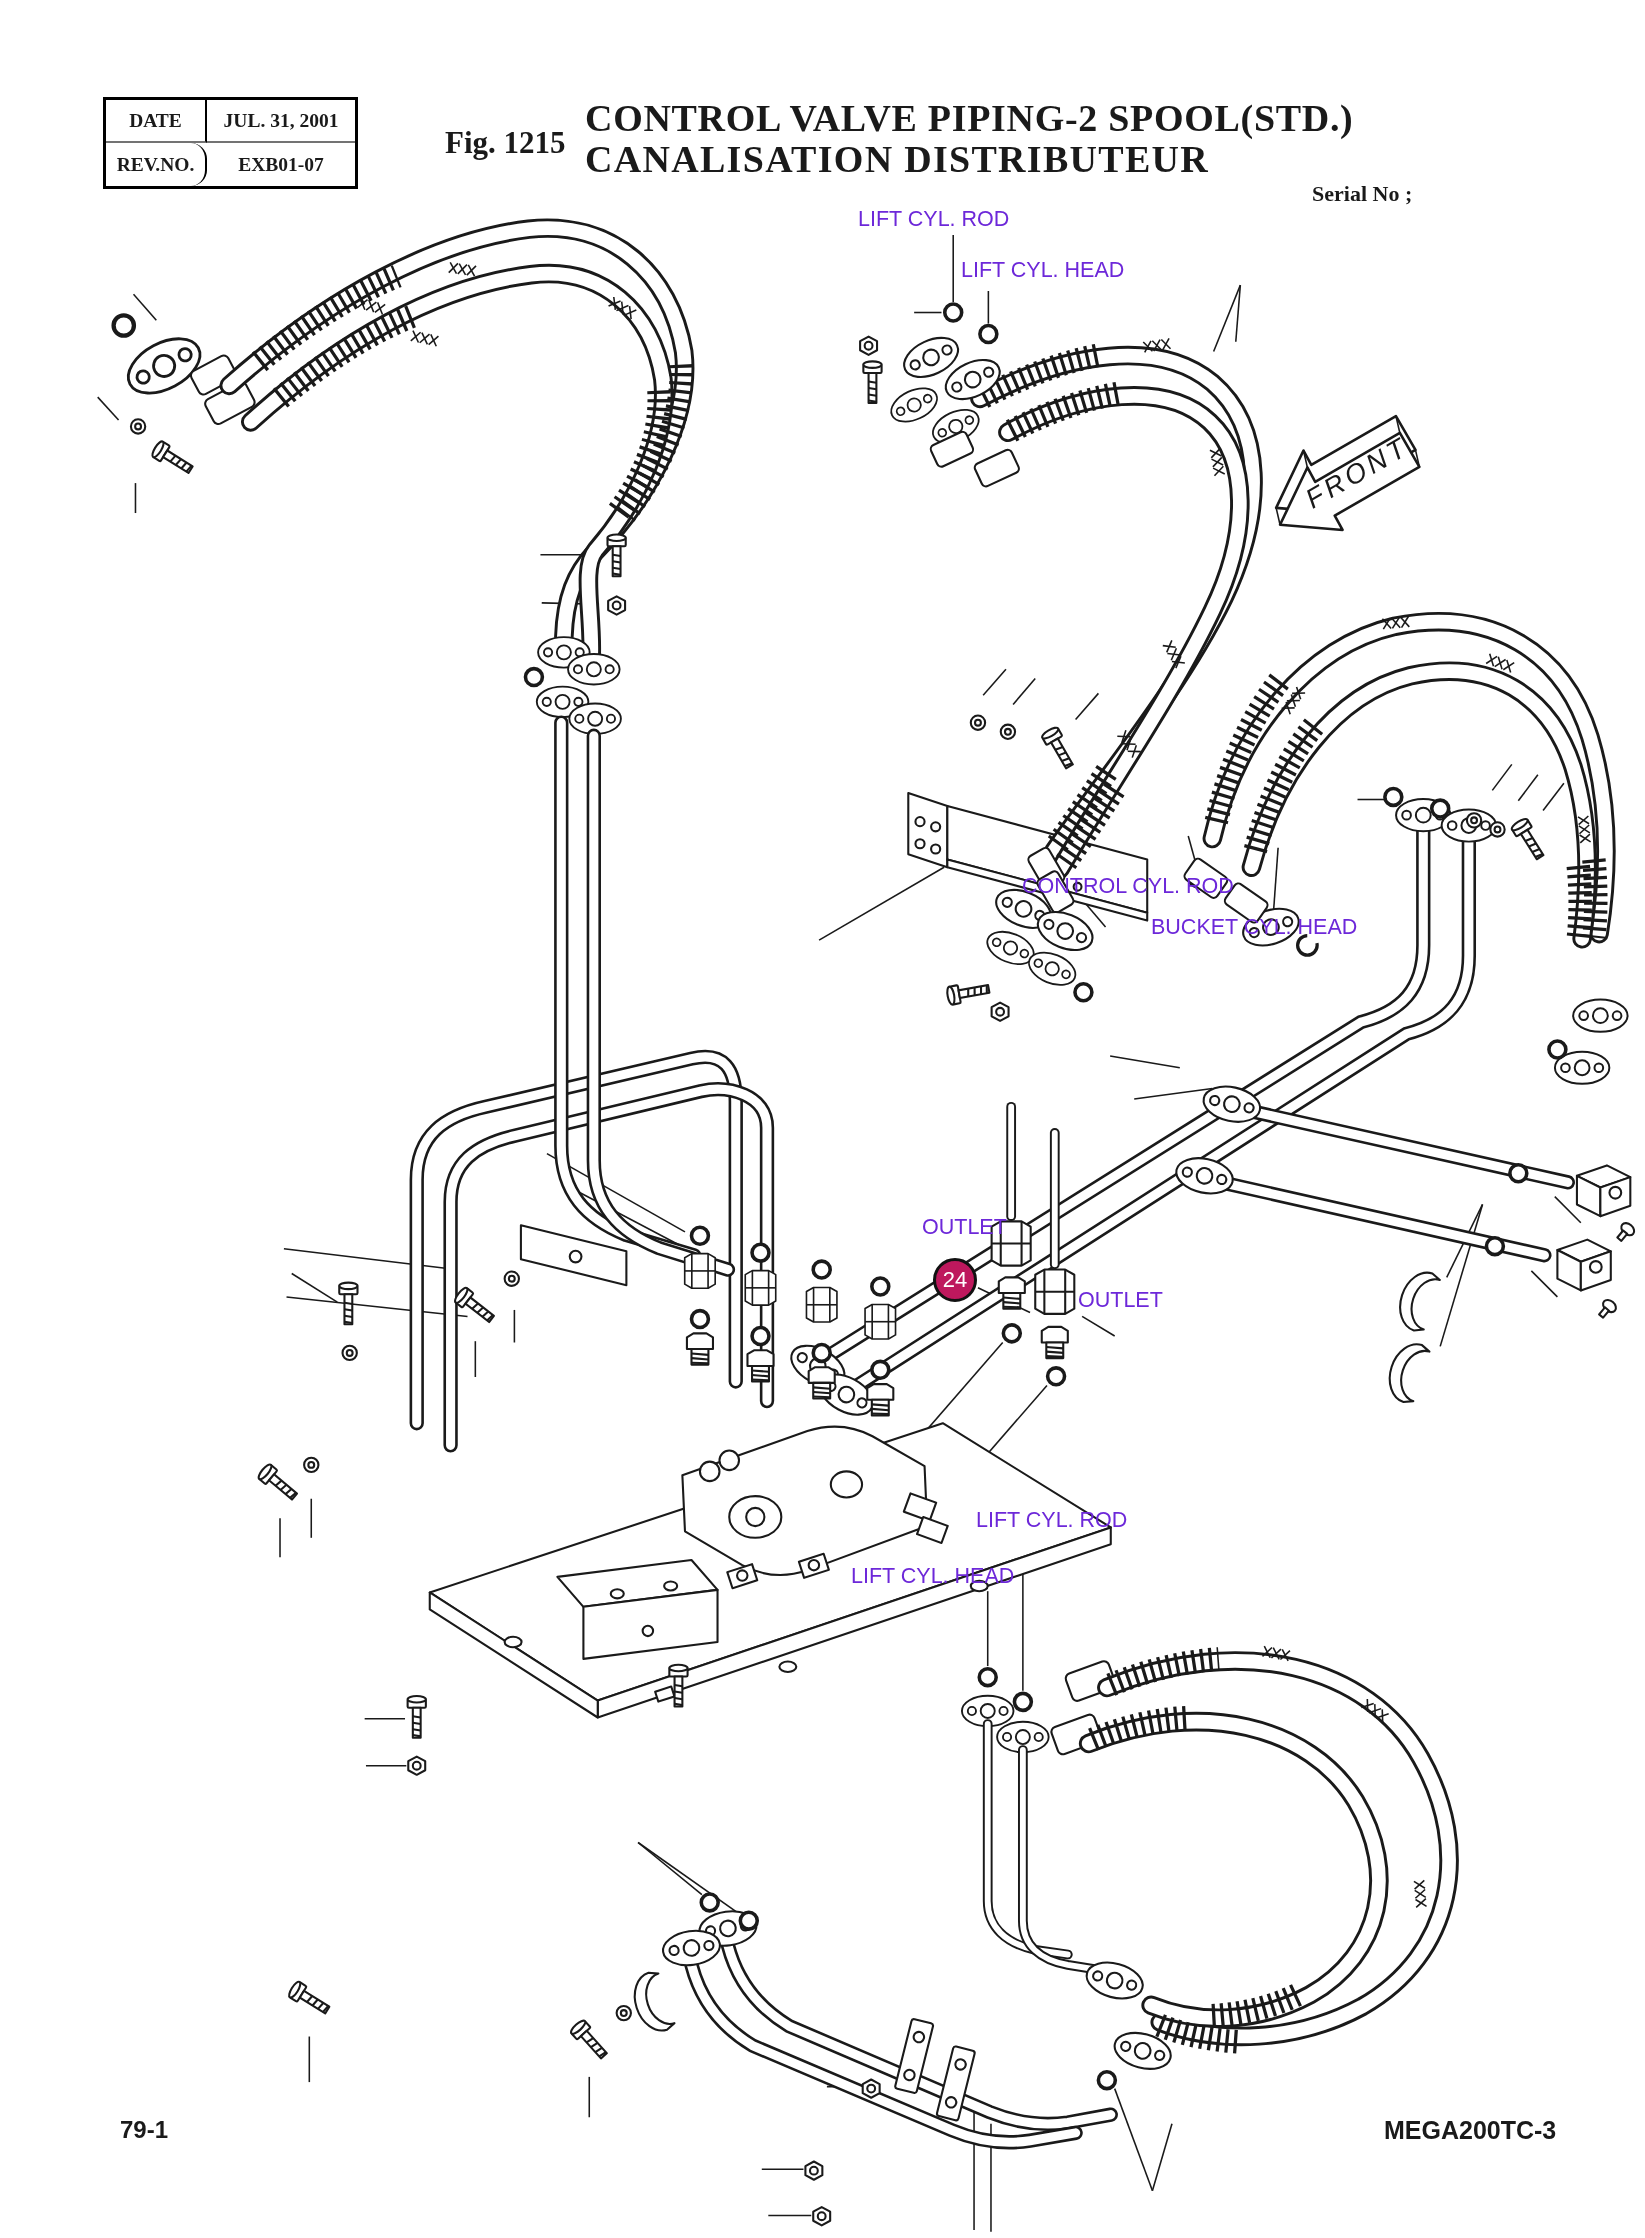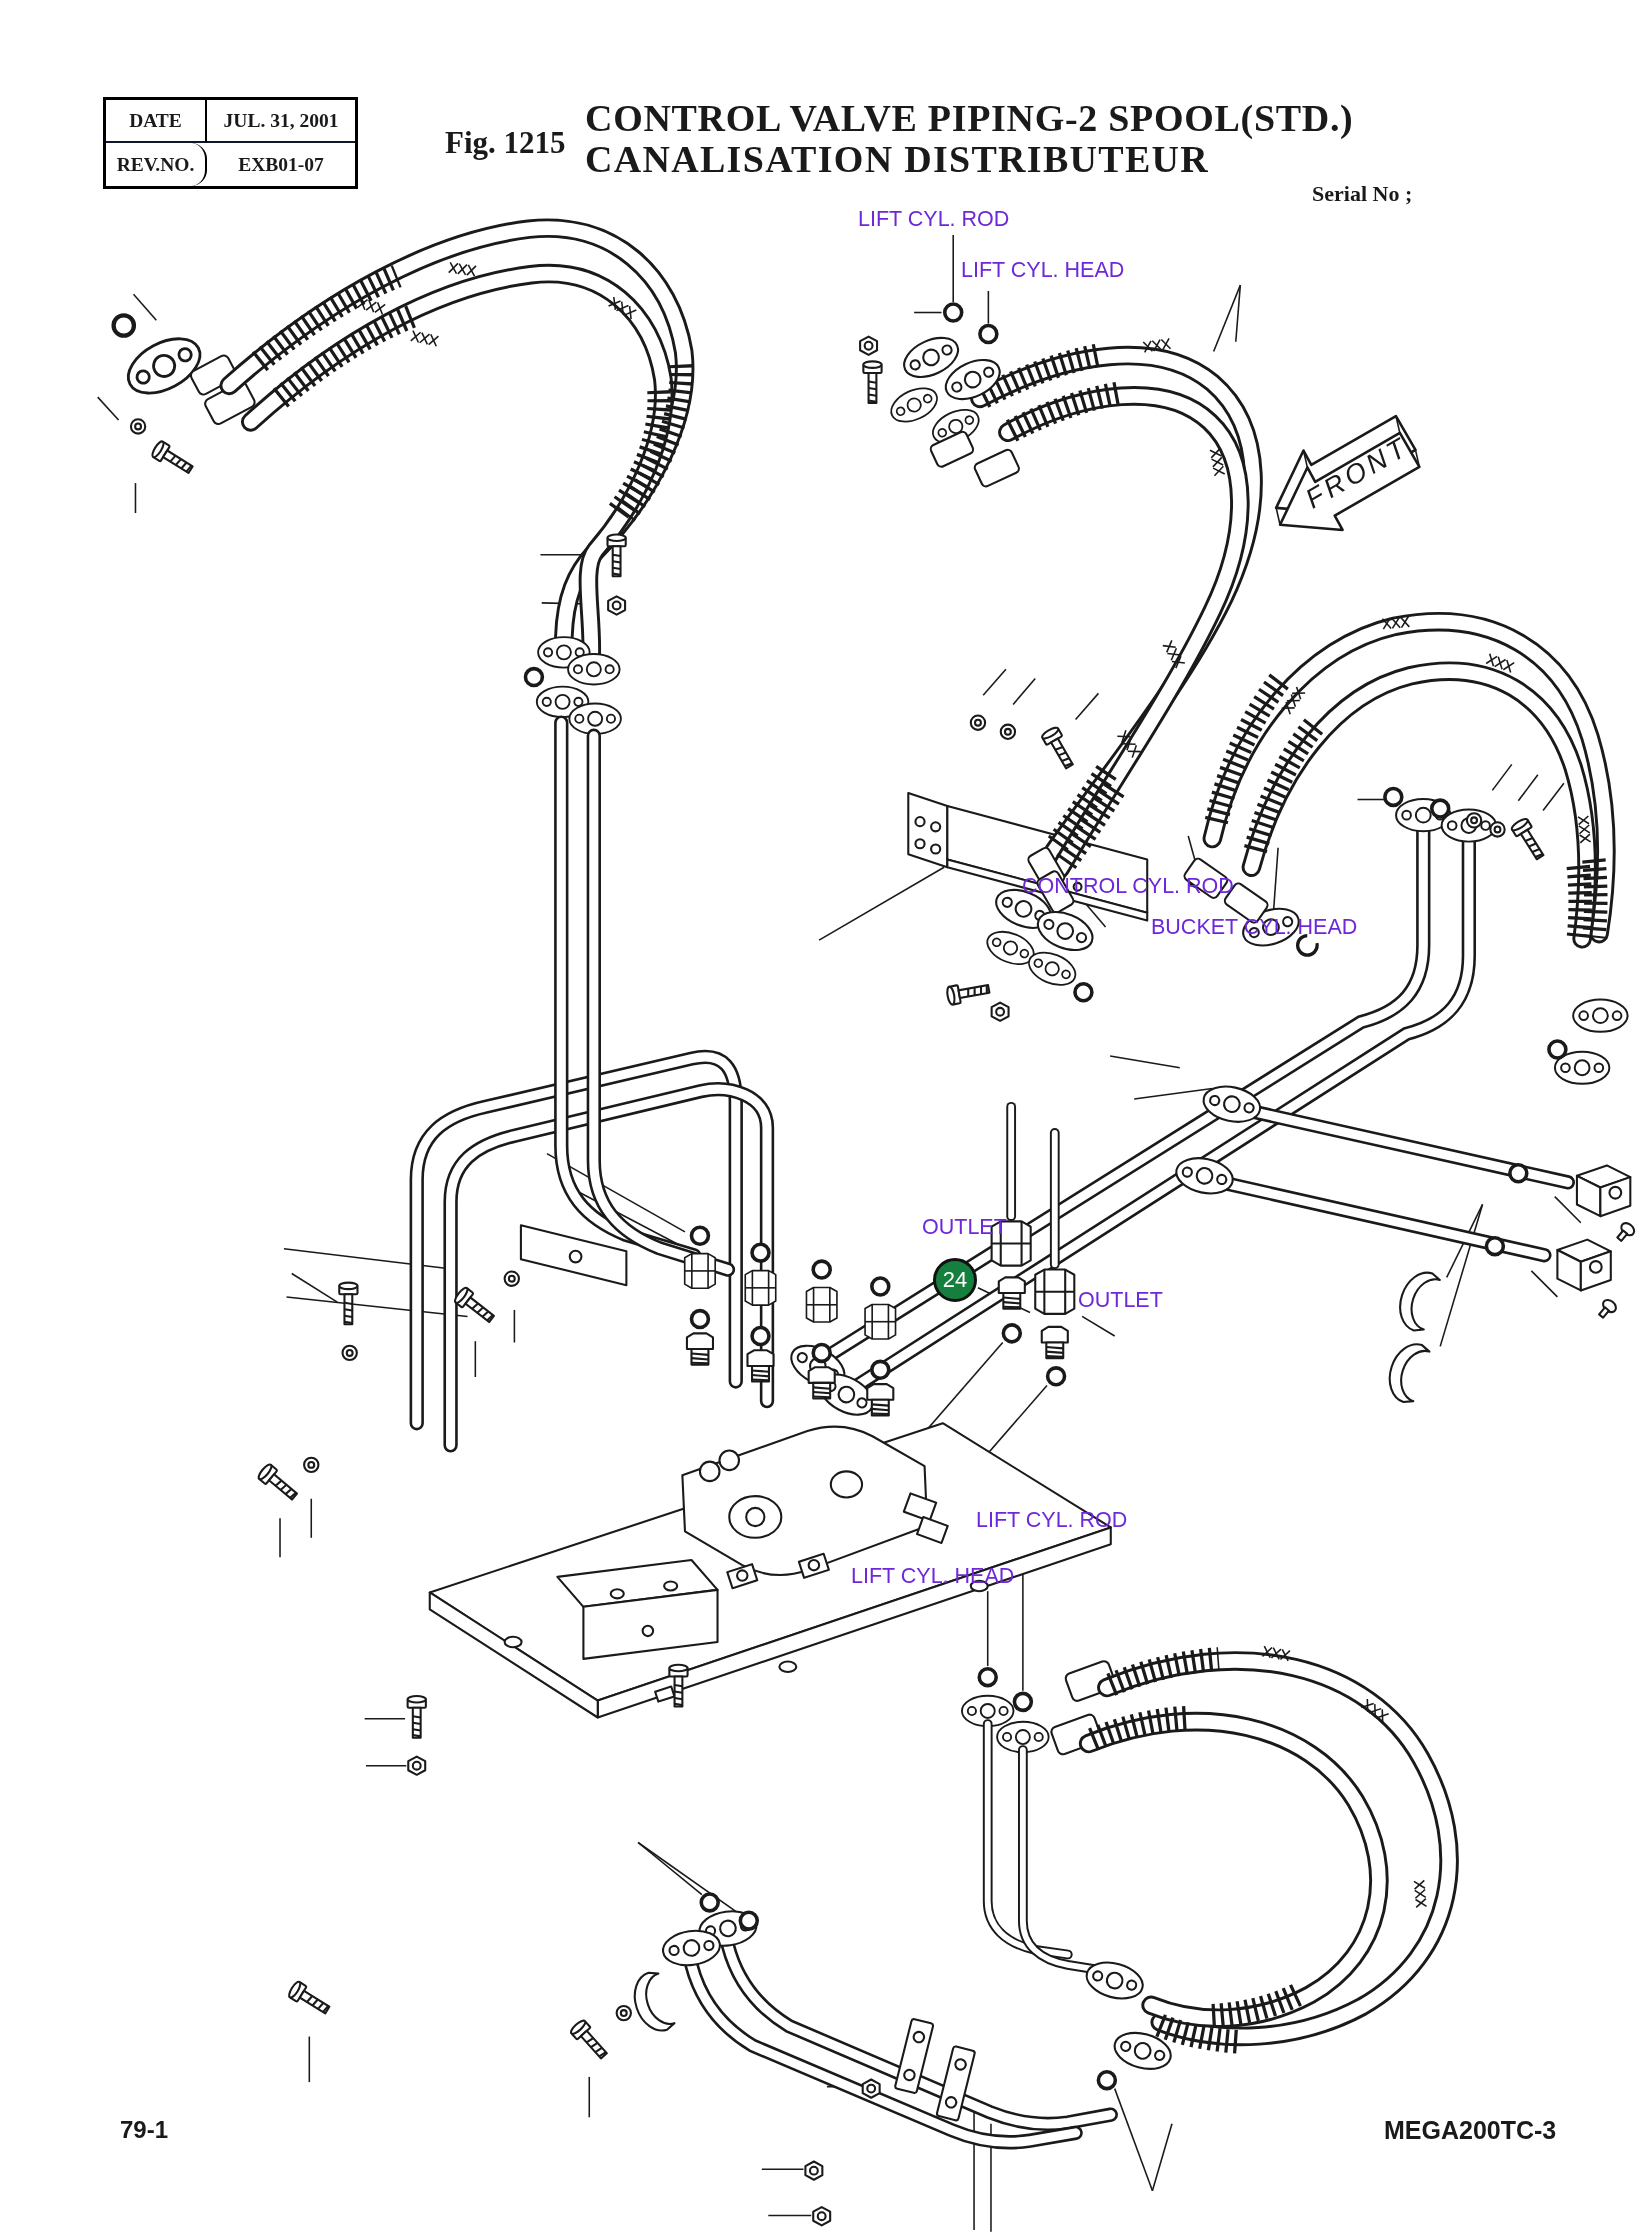--- a/index.html
+++ b/index.html
@@ -5,21 +5,21 @@
   html,body{margin:0;padding:0;}
   body{width:1646px;height:2239px;position:relative;background:#fff;
        font-family:"Liberation Sans",sans-serif;color:#1a1a1a;overflow:hidden;}
 
   
   .rev-table{position:absolute;left:103px;top:97px;width:255px;height:92px;
              border:3.9px solid #000;box-sizing:border-box;display:grid;
              grid-template-columns:101px 1fr;grid-template-rows:1fr 1fr;}
   .rev-cell{display:flex;align-items:center;justify-content:center;
             font-family:"Liberation Serif",serif;font-size:19.5px;font-weight:600;
-            border-right:2px solid #000;border-bottom:2px solid #0f172a;white-space:nowrap;}
+            border-right:2px solid #000;border-bottom:2px solid #737373;white-space:nowrap;}
   .rev-cell.val{border-right:none;font-weight:700;}
   .rev-cell.r2{border-bottom:none;border-radius:16px;}
   .fig-no{position:absolute;left:445px;top:125px;font-family:"Liberation Serif",serif;
           font-size:31px;font-weight:700;white-space:nowrap;}
   .title1{position:absolute;left:585px;top:96px;font-family:"Liberation Serif",serif;
           font-size:38px;font-weight:700;letter-spacing:0.7px;white-space:nowrap;}
   .title2{position:absolute;left:585px;top:137px;font-family:"Liberation Serif",serif;
           font-size:38px;font-weight:700;letter-spacing:1.3px;white-space:nowrap;}
   .serial{position:absolute;left:1312px;top:181px;font-family:"Liberation Serif",serif;
           font-size:22px;font-weight:700;white-space:nowrap;}
@@ -481,17 +481,17 @@
 
 <div class="dlabel" style="left:858px;top:207px">LIFT CYL. ROD</div>
 <div class="dlabel" style="left:961px;top:258px">LIFT CYL. HEAD</div>
 <div class="dlabel" style="left:1022px;top:874px">CONTROL CYL. ROD</div>
 <div class="dlabel" style="left:1151px;top:915px">BUCKET CYL. HEAD</div>
 <div class="dlabel" style="left:922px;top:1215px">OUTLET</div>
 <div class="dlabel" style="left:1078px;top:1288px">OUTLET</div>
 <div class="dlabel" style="left:976px;top:1508px">LIFT CYL. ROD</div>
 <div class="dlabel" style="left:851px;top:1564px">LIFT CYL. HEAD</div>
 
-<div class="badge" style="background:#15803d">24</div>
+<div class="badge" style="background:#be185d">24</div>
 
 <div class="foot-left">79-1</div>
 <div class="foot-right">MEGA200TC-3</div>
 
 
 </body></html>

